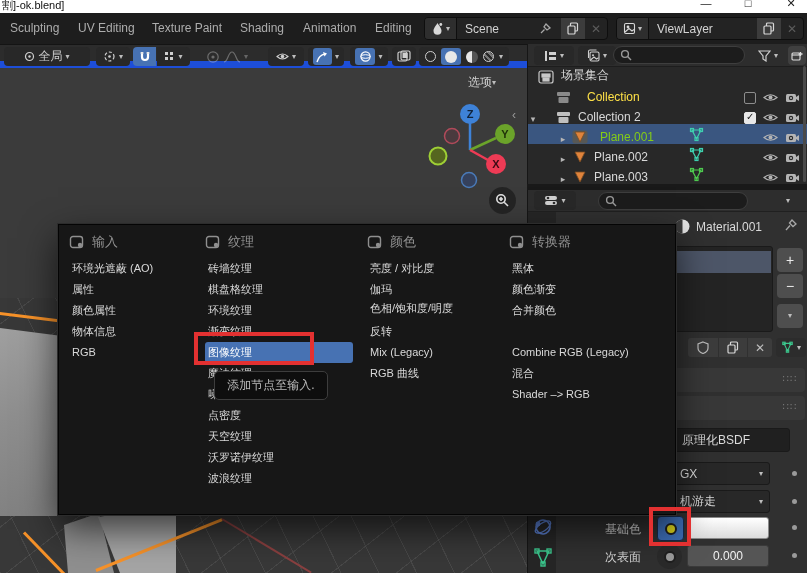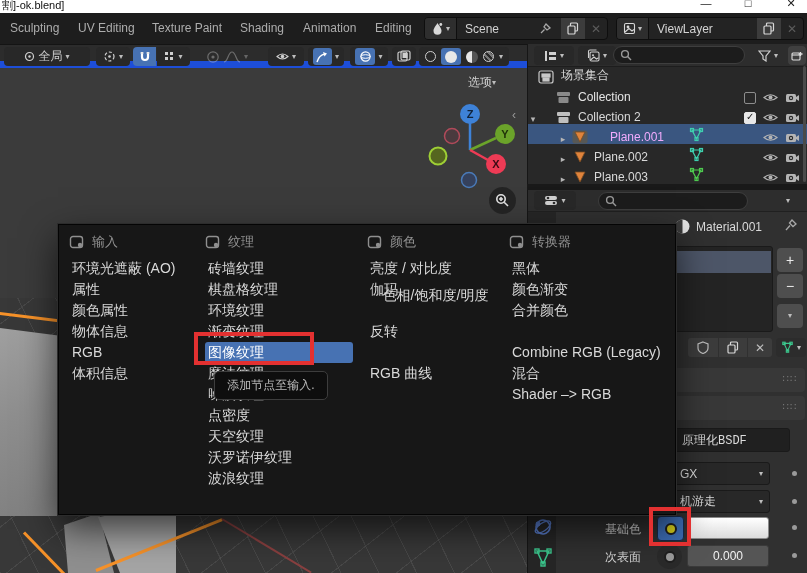--- a/index.html
+++ b/index.html
@@ -87,21 +87,21 @@
             display:flex; align-items:center; justify-content:center; }
   .socket.blue { background:#3d6db5; border:1px solid #17294a; }
   .socket .pip { width:12px; height:12px; border-radius:50%; background:#9a9a9a; border:2px solid #1f1f1f; }
   .socket.blue .pip { background:#d8d01c; }
 
   
   #menu { left:58px; top:224px; width:618px; height:291px; background:#171717; border:1px solid #040404;
           outline:1px solid #2c2c2c; box-shadow:0 14px 34px rgba(0,0,0,.65); z-index:30; }
   .mcol { position:absolute; top:0; height:100%; }
   .mhead { position:absolute; top:8px; left:0; display:flex; align-items:center; gap:8px; color:#929292; font-size:13px; }
-  .mitem { position:absolute; left:0; height:21px; line-height:21px; font-size:14px; color:#d9d9d9;
+  .mitem { position:absolute; left:0; height:21px; line-height:21px; font-size:11px; color:#d9d9d9;
            padding-left:3px; white-space:nowrap; }
   .mitem.hl { background:#4772b3; border-radius:3px; color:#ffffff; }
   #tooltip { position:absolute; left:155px; top:146px; width:114px; height:29px; background:#0e0e0e;
              border:1px solid #3d3d3d; border-radius:5px; color:#bcbcbc; font-size:12px;
              display:flex; align-items:center; justify-content:center; z-index:40; white-space:nowrap; }
   .redbox { position:absolute; border:4px solid #e33131; z-index:50; }
 
   svg { display:block; }
 </style>
 </head>
@@ -371,21 +371,21 @@
         </div>
         <div class="orow" style="top: 40px;">
           <span class="exp"></span>
           <span style="width:18px"></span>
           <svg width="15" height="13" viewBox="0 0 15 13">
             <g fill="#8a8a8a">
               <rect x="1" y="1" width="13" height="4" rx="1"></rect>
               <rect x="2.5" y="6" width="10" height="6" rx="1"></rect>
             </g>
           </svg>
-          <span class="lbl" style="margin-left:7px;color:#e5e5e5">Collection</span>
+          <span class="lbl" style="margin-left:16px;color:#fde047">Collection</span>
           <span class="rightic">
             <span class="cb "></span>
             <svg width="15" height="13" viewBox="0 0 15 13">
               <path d="M1 6.5 Q7.5 1 14 6.5 Q7.5 12 1 6.5 Z" fill="none" stroke="#b4b4b4" stroke-width="1.2"></path>
               <circle cx="7.5" cy="6.5" r="2" fill="#b4b4b4"></circle>
             </svg>
             <svg width="15" height="13" viewBox="0 0 15 13">
               <g fill="#b4b4b4">
                 <rect x="1" y="3" width="10" height="8" rx="1.5"></rect>
                 <path d="M11 6 L14 4 V10 L11 8 Z"></path>
@@ -422,21 +422,21 @@
           </span>
         </div>
         <div class="orow sel" style="top: 80px;">
           <span style="width:30px"></span>
           <span class="exp">▸</span>
           <span style="width:4px"></span>
           <svg width="16" height="14" viewBox="0 0 16 14">
             <rect x="0.5" y="0.5" width="15" height="13" rx="2" fill="#6a5a3a" opacity="0.6"></rect>
             <path d="M3 2 L13 2 L8 12 Z" fill="#e0843c" stroke="#7a4a1e" stroke-width="0.8"></path>
           </svg>
-          <span class="lbl" style="margin-left:22px;color:#f0abfc">Plane.001</span>
+          <span class="lbl" style="margin-left:12px;color:#84cc16">Plane.001</span>
           <span style="position:absolute;left:161px;top:3px">
             <svg width="15" height="15" viewBox="0 0 18 20">
               <path d="M3 4 L15 4 L9 16 Z" fill="none" stroke="#3ecfae" stroke-width="1.6"></path>
               <g fill="none" stroke="#3ecfae" stroke-width="1.6">
                 <rect x="1" y="2" width="4" height="4"></rect>
                 <rect x="13" y="2" width="4" height="4"></rect>
                 <rect x="7" y="14" width="4" height="4"></rect>
               </g>
             </svg>
           </span>
@@ -616,21 +616,21 @@
       <span class="caret">▾</span>
     </div>
 
     <div class="pstrip" style="top:178px;">
         <span class="grip">∷∷</span>
       </div>
     <div class="pstrip" style="top:206px;">
         <span class="grip">∷∷</span>
       </div>
 
-    <div class="field" style="left:70px; top:238px; width:192px; height:24px; background:#202020; padding-left:83px;font-family:Liberation Mono, monospace;">
+    <div class="field" style="left:70px; top:238px; width:192px; height:24px; background:#202020; padding-left:83px;">
       <span>原理化BSDF</span>
     </div>
 
     <div class="field" style="left:80px; top:272px; width:162px; height:23px;">
       <span style="position:absolute; left:71px;">GX</span>
       <span class="caret" style="position:absolute; right:6px;">▾</span>
     </div>
     <div class="dot" style="top:281px;"></div>
 
     <div class="field" style="left:80px; top:300px; width:162px; height:23px;">
@@ -664,21 +664,20 @@
             <rect x="1.5" y="1.5" width="12" height="11" rx="2.5" fill="none" stroke="#8f8f8f" stroke-width="1.4"></rect>
             <circle cx="11" cy="10" r="2.2" fill="#8f8f8f"></circle>
           </svg>
           <span>输入</span>
         </div>
         <div class="mitem" style="top: 33px; width: 128px;">环境光遮蔽 (AO)</div>
         <div class="mitem" style="top: 54px; width: 128px;">属性</div>
         <div class="mitem" style="top: 75px; width: 128px;">颜色属性</div>
         <div class="mitem" style="top: 96px; width: 128px;">物体信息</div>
         <div class="mitem" style="top: 117px; width: 128px;">RGB</div>
-        <div class="mitem" style="top: 138px; width: 128px;">体积信息</div>
       </div>
       <div class="mcol" style="left: 146px; width: 148px;">
         <div class="mhead">
           <svg width="15" height="14" viewBox="0 0 15 14">
             <rect x="1.5" y="1.5" width="12" height="11" rx="2.5" fill="none" stroke="#8f8f8f" stroke-width="1.4"></rect>
             <circle cx="11" cy="10" r="2.2" fill="#8f8f8f"></circle>
           </svg>
           <span>纹理</span>
         </div>
         <div class="mitem" style="top: 33px; width: 148px;">砖墙纹理</div>
@@ -696,22 +695,23 @@
       <div class="mcol" style="left: 308px; width: 134px;">
         <div class="mhead">
           <svg width="15" height="14" viewBox="0 0 15 14">
             <rect x="1.5" y="1.5" width="12" height="11" rx="2.5" fill="none" stroke="#8f8f8f" stroke-width="1.4"></rect>
             <circle cx="11" cy="10" r="2.2" fill="#8f8f8f"></circle>
           </svg>
           <span>颜色</span>
         </div>
         <div class="mitem" style="top: 33px; width: 134px;">亮度 / 对比度</div>
         <div class="mitem" style="top: 54px; width: 134px;">伽玛</div>
-        <div class="mitem" style="top: 60px; width: 134px; text-align: center;">色相/饱和度/明度</div>
+        <div class="mitem" style="top: 73px; width: 134px;">色相/饱和度/明度</div>
         <div class="mitem" style="top: 96px; width: 134px;">反转</div>
+        <div class="mitem" style="top: 117px; width: 134px;">Mix (Legacy)</div>
         <div class="mitem" style="top: 138px; width: 134px;">RGB 曲线</div>
       </div>
       <div class="mcol" style="left: 450px; width: 160px;">
         <div class="mhead">
           <svg width="15" height="14" viewBox="0 0 15 14">
             <rect x="1.5" y="1.5" width="12" height="11" rx="2.5" fill="none" stroke="#8f8f8f" stroke-width="1.4"></rect>
             <circle cx="11" cy="10" r="2.2" fill="#8f8f8f"></circle>
           </svg>
           <span>转换器</span>
         </div>

